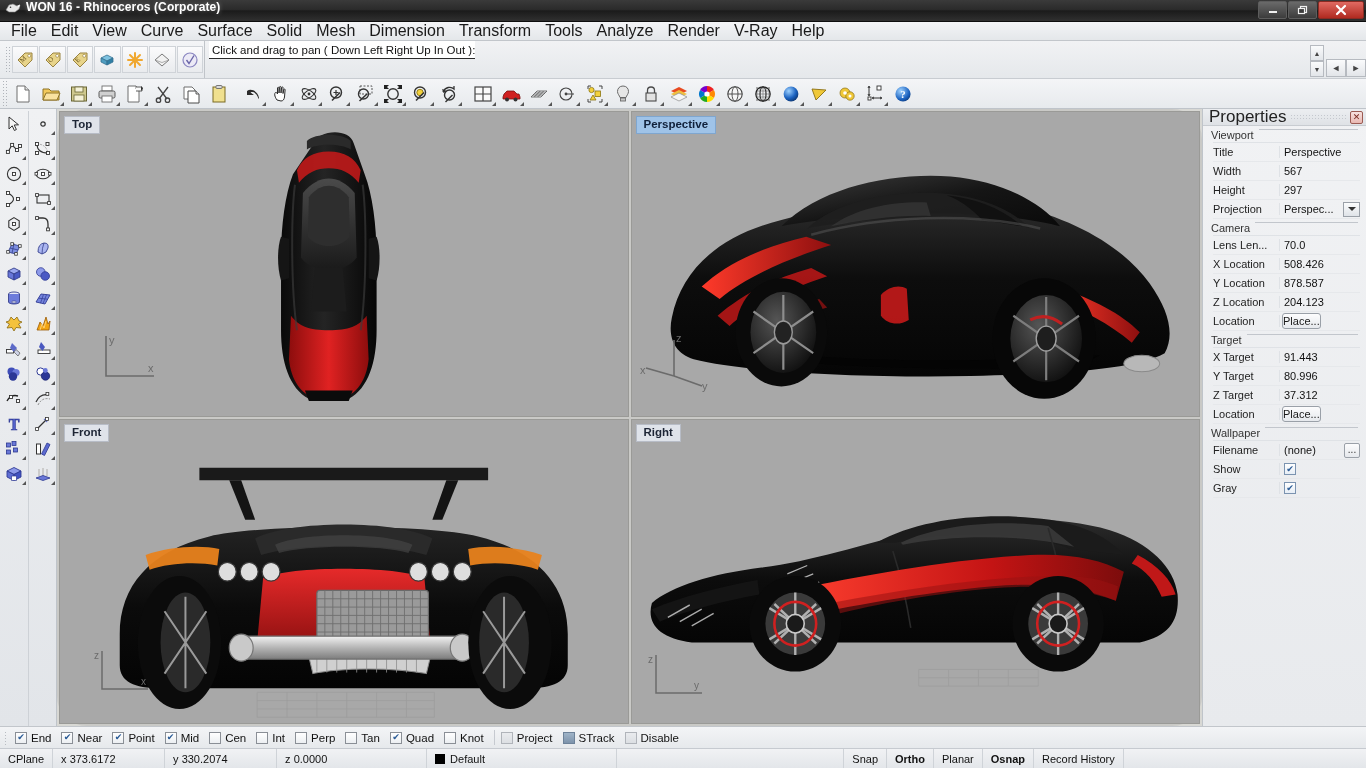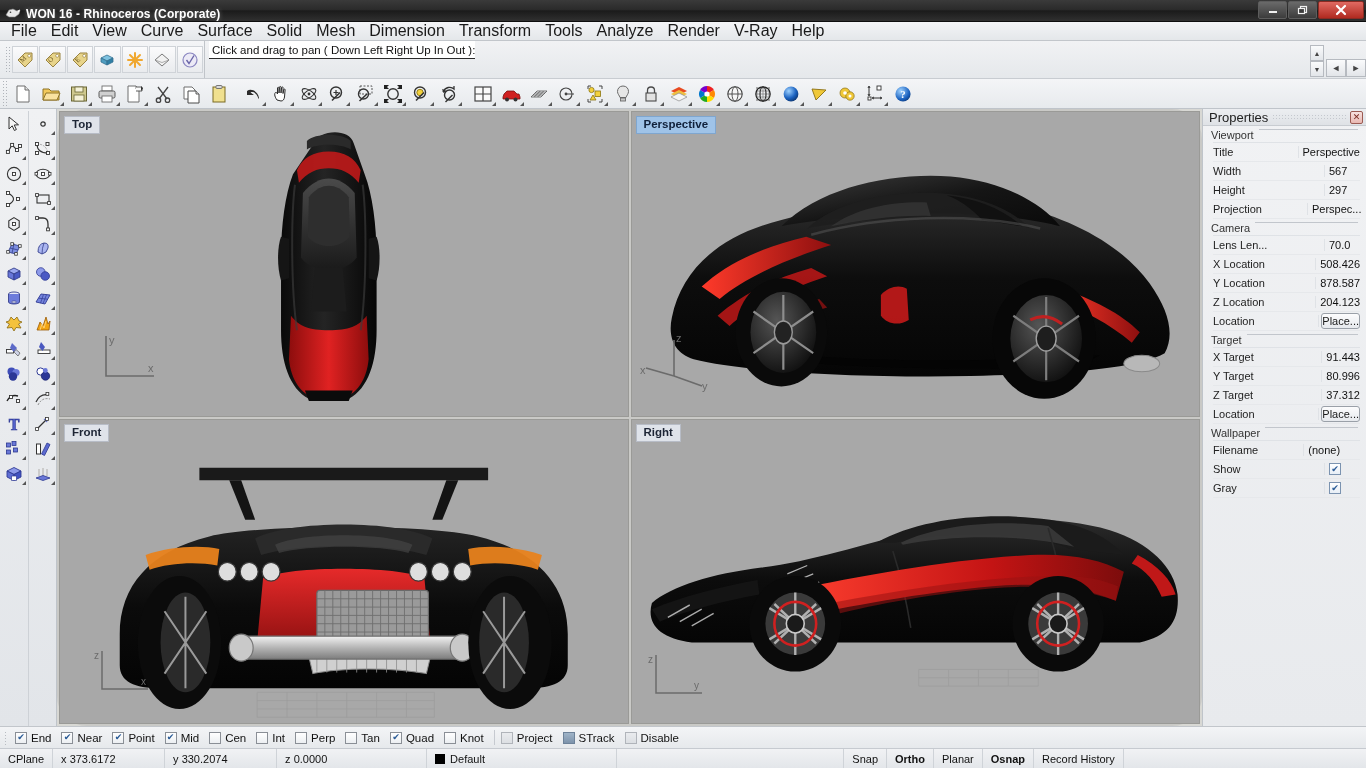--- a/index.html
+++ b/index.html
@@ -15,21 +15,21 @@
     width: 1366px; height: 768px;
     position: relative;
     display: flex; flex-direction: column;
     background: linear-gradient(to bottom,#eef0f2,#e2e5e9);
   }
 
   
   .titlebar {
     height: 22px; flex: 0 0 22px;
     background: linear-gradient(to bottom, #3a3a3a 0%, #2b2b2b 45%, #1b1b1b 52%, #303030 100%);
-    display: flex; align-items: flex-end;
+    display: flex; align-items: flex-start;
     position: relative;
     border-bottom: 1px solid #0d0d0d;
   }
   .titlebar .tb-icon {
     width: 18px; height: 16px; margin-left: 4px;
     display: flex; align-items: center; justify-content: center;
   }
   .titlebar .tb-title {
     color: #ffffff; font-size: 12px; font-weight: bold;
     margin-left: 4px;
@@ -188,21 +188,21 @@
     border-left: 1px solid #bfc4ca;
     display: flex; flex-direction: column;
     font-size: 11px; color: #1a1a1a;
   }
   .props-head {
     height: 17px; display: flex; align-items: center;
     padding-left: 6px; position: relative;
     background: linear-gradient(to bottom,#eceef1,#dfe2e6);
     border-bottom: 1px solid #c8ccd1;
   }
-  .props-head .ttl { font-size: 13px; color:#222; }
+  .props-head .ttl { font-size: 17px; color:#222; }
   .props-head .grip {
     flex:1; height:7px; margin:0 4px;
     background-image: radial-gradient(#c4c8ce 35%, transparent 36%);
     background-size: 3px 3px;
   }
   .props-close {
     width:13px; height:13px; margin-right:3px;
     border:1px solid #9b5b53; border-radius:2px;
     background: linear-gradient(to bottom,#f7e2e0,#e9b8b2);
     display:flex;align-items:center;justify-content:center;
@@ -210,21 +210,20 @@
   }
   .grp {
     display:flex; gap:5px;
     padding: 3px 8px 1px 8px; color:#333; font-size:11px;
   }
   .grp .rule { flex:1; height:1px; background:#c2c6cc; }
   .ptable { margin: 0 6px 0 10px; border-top:1px solid #dfe2e6; }
   .prow {
     display:flex; align-items:center; height:19px;
     border-bottom: 1px solid #e6e8eb;
-    gap: 45px;
   }
   .prow .k { width: 66px; color:#222; font-size:11px; }
   .prow .v { flex:1; color:#111; font-size:11px; padding-left:4px; }
   .prow .v.sep { border-left: 1px solid #dfe2e6; }
   .pbtn {
     border:1px solid #9aa0a8; border-radius:3px;
     background: linear-gradient(to bottom,#fcfcfd,#e6e9ed);
     font-size:11px; padding: 1px 0; text-align:center;
     width: 80px; color:#1a1a1a;
   }

